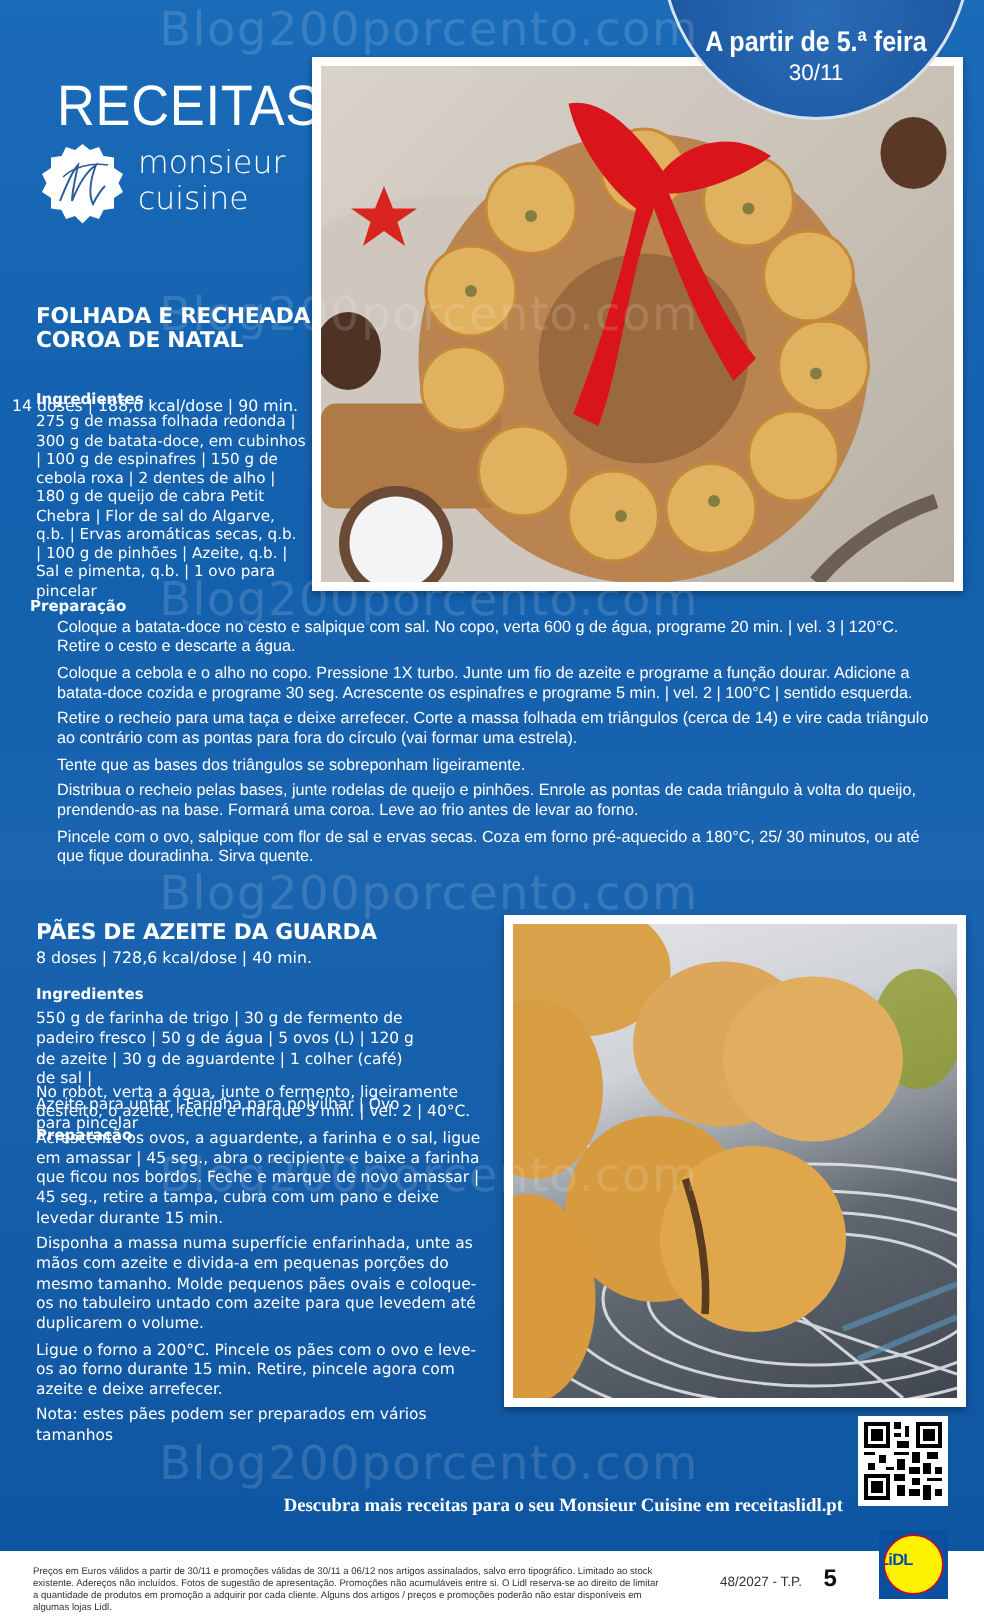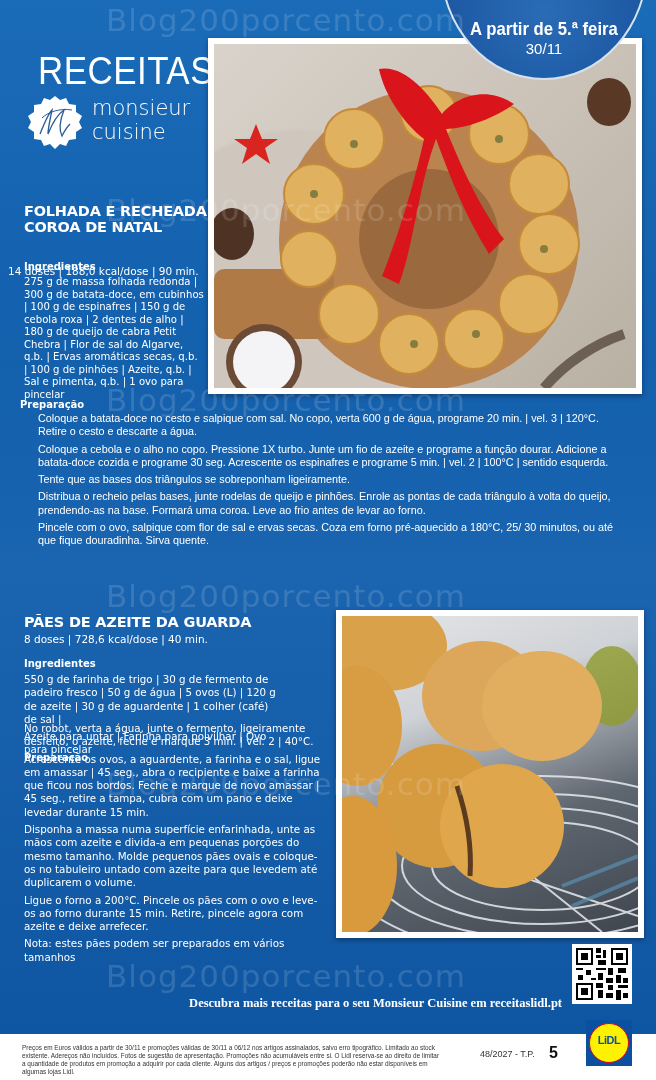--- a/index.html
+++ b/index.html
@@ -97,21 +97,21 @@
   }
   .lidl-logo {
     position: absolute; left: 586px; top: 1020px; width: 46px; height: 46px; background: #0b50a0;
     z-index: 30;
   }
   .lidl-logo .circle {
     position: absolute; left: 3px; top: 3px; width: 40px; height: 40px; border-radius: 50%;
     background: #fff200; border: 1.5px solid #e1001a;
   }
   .lidl-logo .txt {
-    position: absolute; left: 0; top: 14px; width: 46px; text-align: center;
+    position: absolute; left: 0; top: 14px; width: 46px; 
     font-family: "Liberation Sans", sans-serif; font-weight: bold; font-size: 11px; color: #0b50a0;
     letter-spacing: -0.5px;
   }
 </style>
 </head>
 <body>
 
 <div class="page">
 
   <div class="watermark" style="top:2px;">Blog200porcento.com</div>
@@ -188,20 +188,21 @@
     <div>COROA DE NATAL</div>
   </div>
   <div class="recipe-meta" style="left:8px; top:237px;margin-top:28px;">14 doses | 188,0 kcal/dose | 90 min.</div>
   <div class="section-head" style="left:24px; top:261px;">Ingredientes</div>
   <div class="body-text" style="left:24px; top:276px; width:180px; font-size:10.1px; line-height:12.5px;">275 g de massa folhada redonda | 300 g de batata-doce, em cubinhos | 100 g de espinafres | 150 g de cebola roxa | 2 dentes de alho | 180 g de queijo de cabra Petit Chebra | Flor de sal do Algarve, q.b. | Ervas aromáticas secas, q.b. | 100 g de pinhões | Azeite, q.b. | Sal e pimenta, q.b. | 1 ovo para pincelar</div>
 
   <div class="section-head" style="left:20px; top:399px;">Preparação</div>
   <div class="body-text prep-narrow" style="left:20px; top:412px; width:590px;margin-left:18px;">
     <p>Coloque a batata-doce no cesto e salpique com sal. No copo, verta 600 g de água, programe 20 min. | vel. 3 | 120°C. Retire o cesto e descarte a água.</p>
     <p>Coloque a cebola e o alho no copo. Pressione 1X turbo. Junte um fio de azeite e programe a função dourar. Adicione a batata-doce cozida e programe 30 seg. Acrescente os espinafres e programe 5 min. | vel. 2 | 100°C | sentido esquerda.</p>
+    <p>Retire o recheio para uma taça e deixe arrefecer. Corte a massa folhada em triângulos (cerca de 14) e vire cada triângulo ao contrário com as pontas para fora do círculo (vai formar uma estrela).</p>
     <p>Tente que as bases dos triângulos se sobreponham ligeiramente.</p>
     <p>Distribua o recheio pelas bases, junte rodelas de queijo e pinhões. Enrole as pontas de cada triângulo à volta do queijo, prendendo-as na base. Formará uma coroa. Leve ao frio antes de levar ao forno.</p>
     <p>Pincele com o ovo, salpique com flor de sal e ervas secas. Coza em forno pré-aquecido a 180°C, 25/ 30 minutos, ou até que fique douradinha. Sirva quente.</p>
   </div>
 
   <div class="recipe-title" style="left:24px; top:614px;">PÃES DE AZEITE DA GUARDA</div>
   <div class="recipe-meta" style="left:24px; top:633px;">8 doses | 728,6 kcal/dose |  40 min.</div>
   <div class="section-head" style="left:24px; top:658px;">Ingredientes</div>
   <div class="body-text" style="left:24px; top:673px; width:256px;">
     <p>550 g de farinha de trigo | 30 g de fermento de padeiro fresco | 50 g de água | 5 ovos (L) | 120 g de azeite | 30 g de aguardente | 1 colher (café) de sal |</p>

